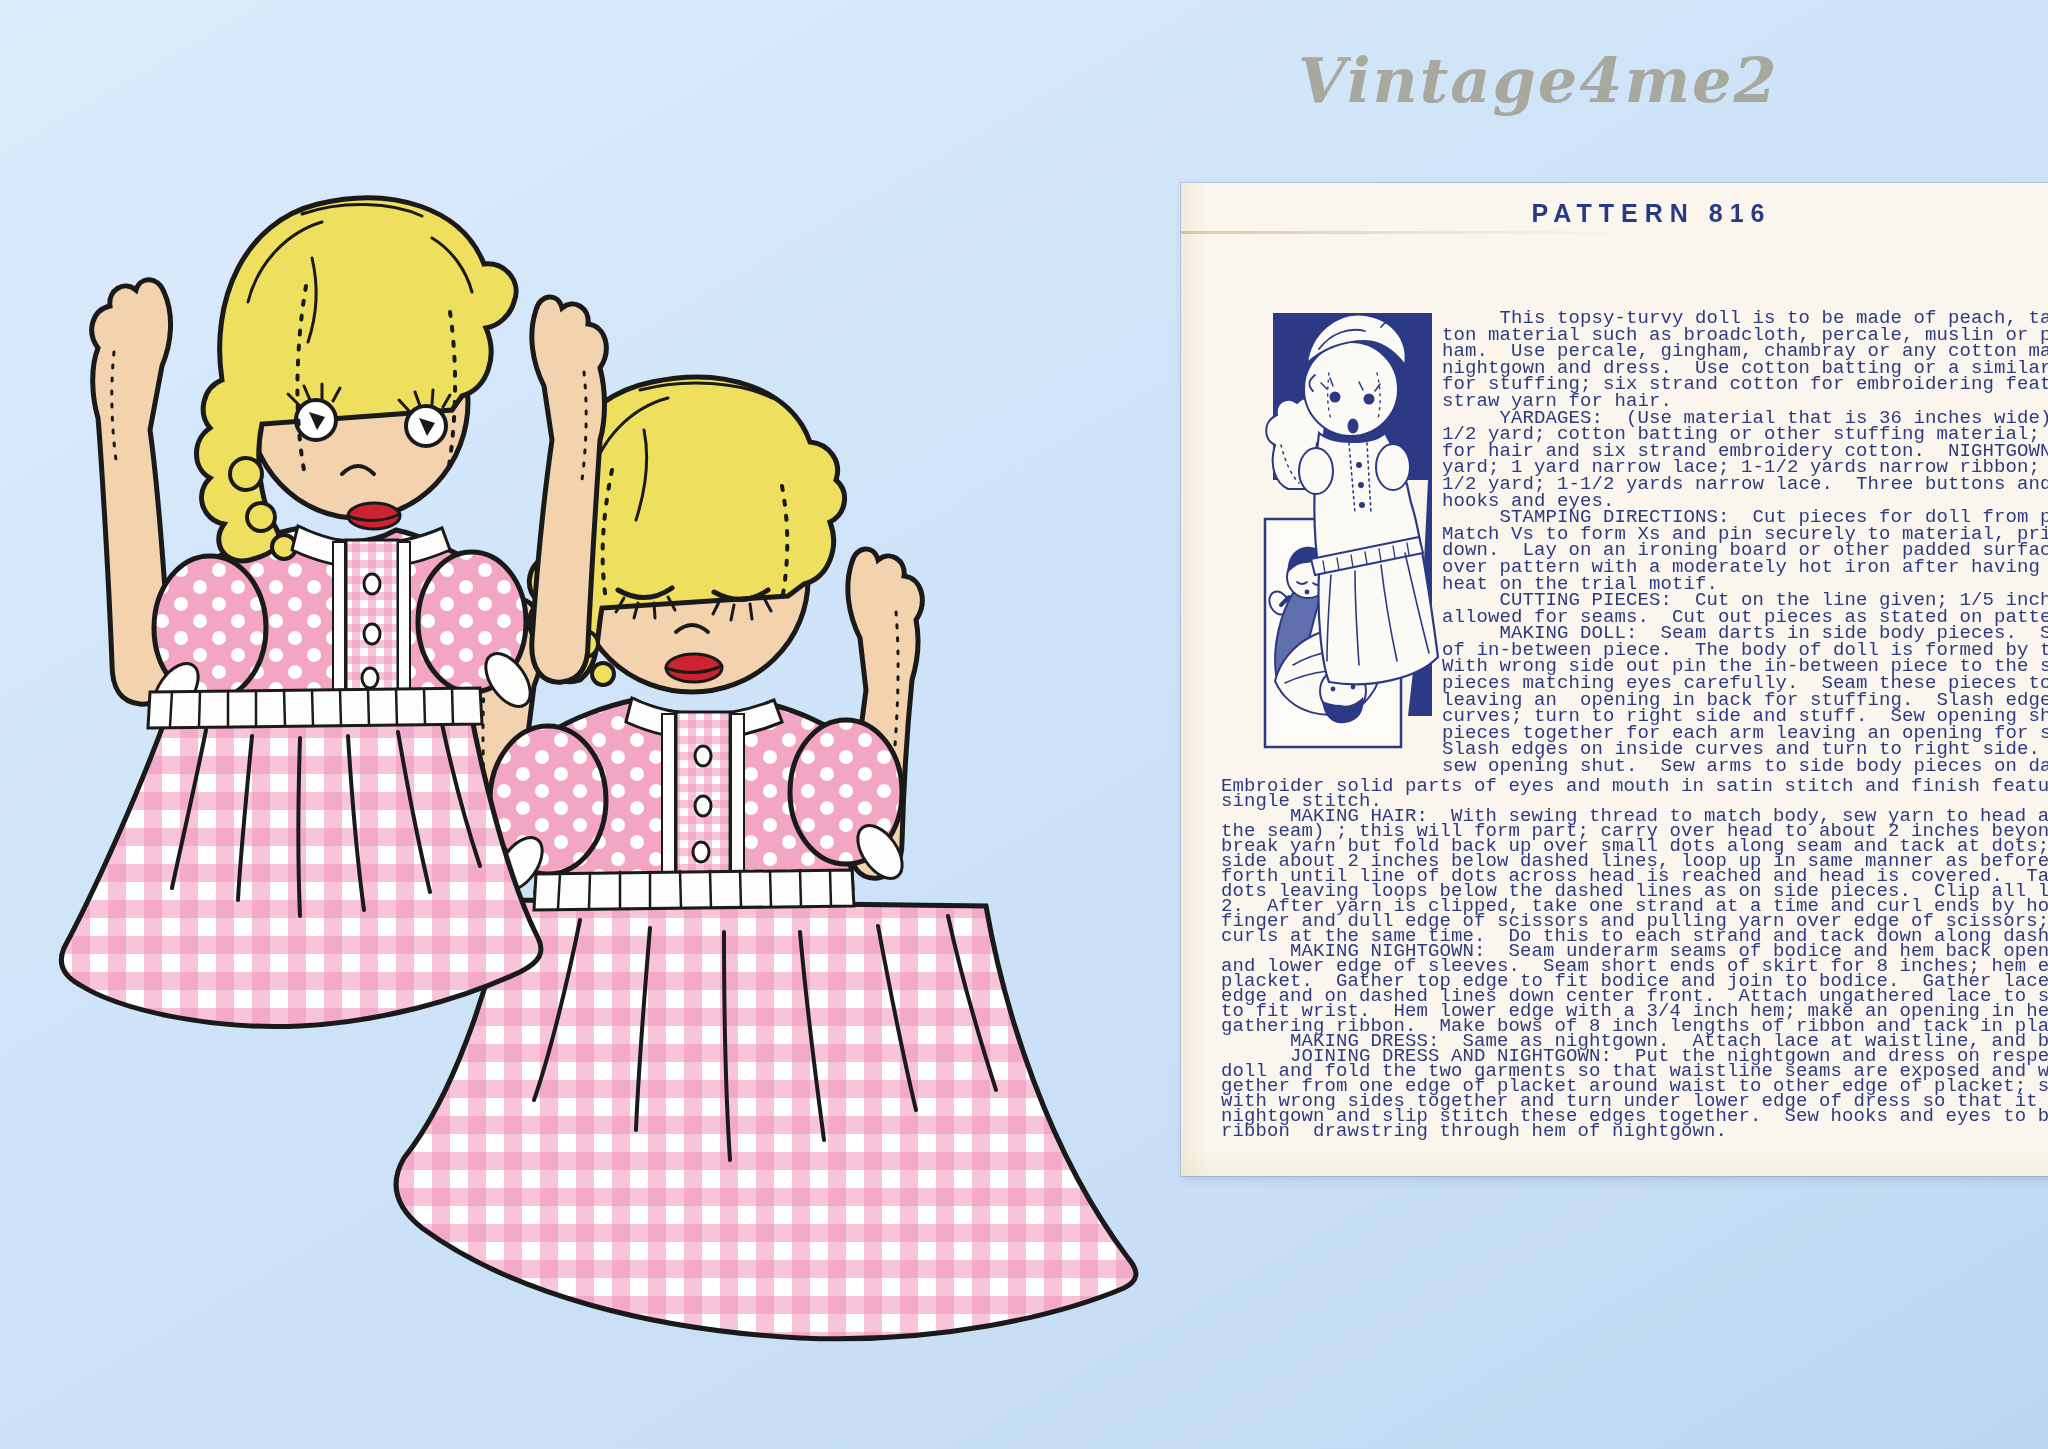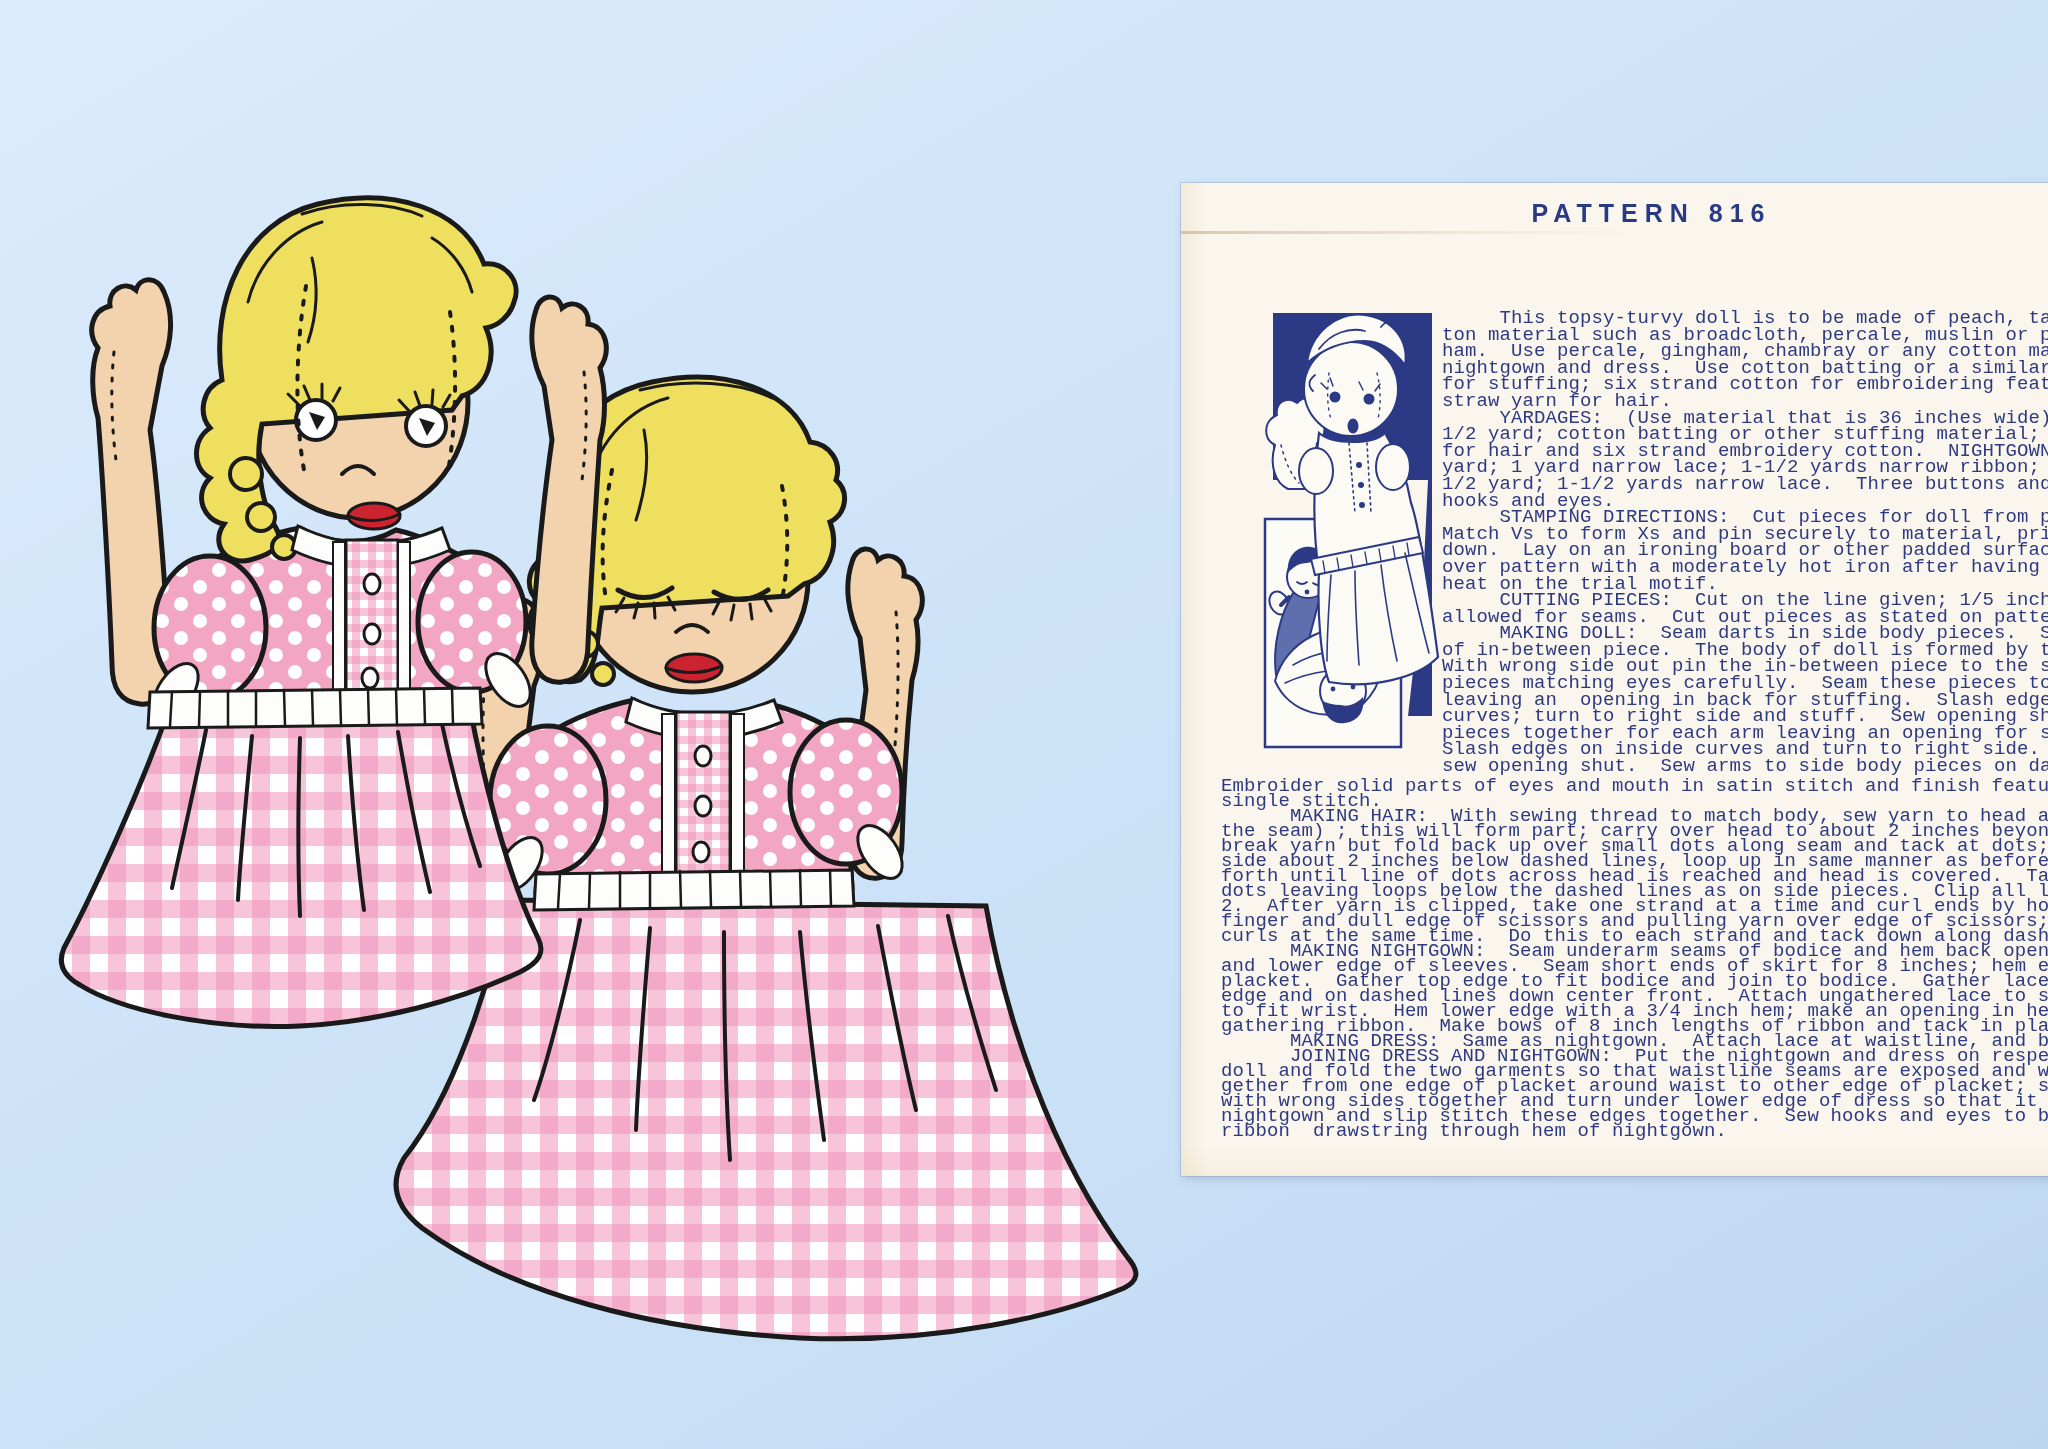--- a/index.html
+++ b/index.html
@@ -215,20 +215,21 @@
       <rect x="333" y="542" width="12" height="166" fill="#fdfdfb" stroke-width="2"></rect>
       <rect x="398" y="542" width="12" height="166" fill="#fdfdfb" stroke-width="2"></rect>
       <ellipse cx="372" cy="584" rx="8" ry="10" fill="#fdfdfb" stroke-width="3"></ellipse>
       <ellipse cx="372" cy="634" rx="8" ry="10" fill="#fdfdfb" stroke-width="3"></ellipse>
       <ellipse cx="370" cy="678" rx="8" ry="10" fill="#fdfdfb" stroke-width="3"></ellipse>
       <path d="M150,692 L480,688 L482,724 L148,728 Z" fill="#fdfdfb" stroke-width="3"></path>
       <path d="M172,692 L170,726 M200,692 L199,726 M228,691 L228,726 M256,691 L256,726 M284,690 L285,726 M312,690 L313,725 M340,690 L341,725 M368,690 L369,725 M396,689 L397,725 M424,689 L425,724 M452,689 L453,724" fill="none" stroke-width="2.5"></path>
     </g>
   </svg>
 
+  <div class="watermark">Vintage4me2</div>
 
   <div class="paper">
     <div class="crease"></div>
     <div class="title">PATTERN 816</div>
 
     <svg class="abs" style="left:80px;top:332px" width="146" height="240" viewBox="80 332 146 240">
       <g stroke="#2c3a85" stroke-linecap="round">
         <rect x="84" y="336" width="136" height="228" fill="#fdfbf6" stroke-width="2.5"></rect>
 
         <ellipse cx="98" cy="420" rx="9" ry="12" fill="#fcfaf4" stroke-width="2" transform="rotate(-25 98 420)"></ellipse>

